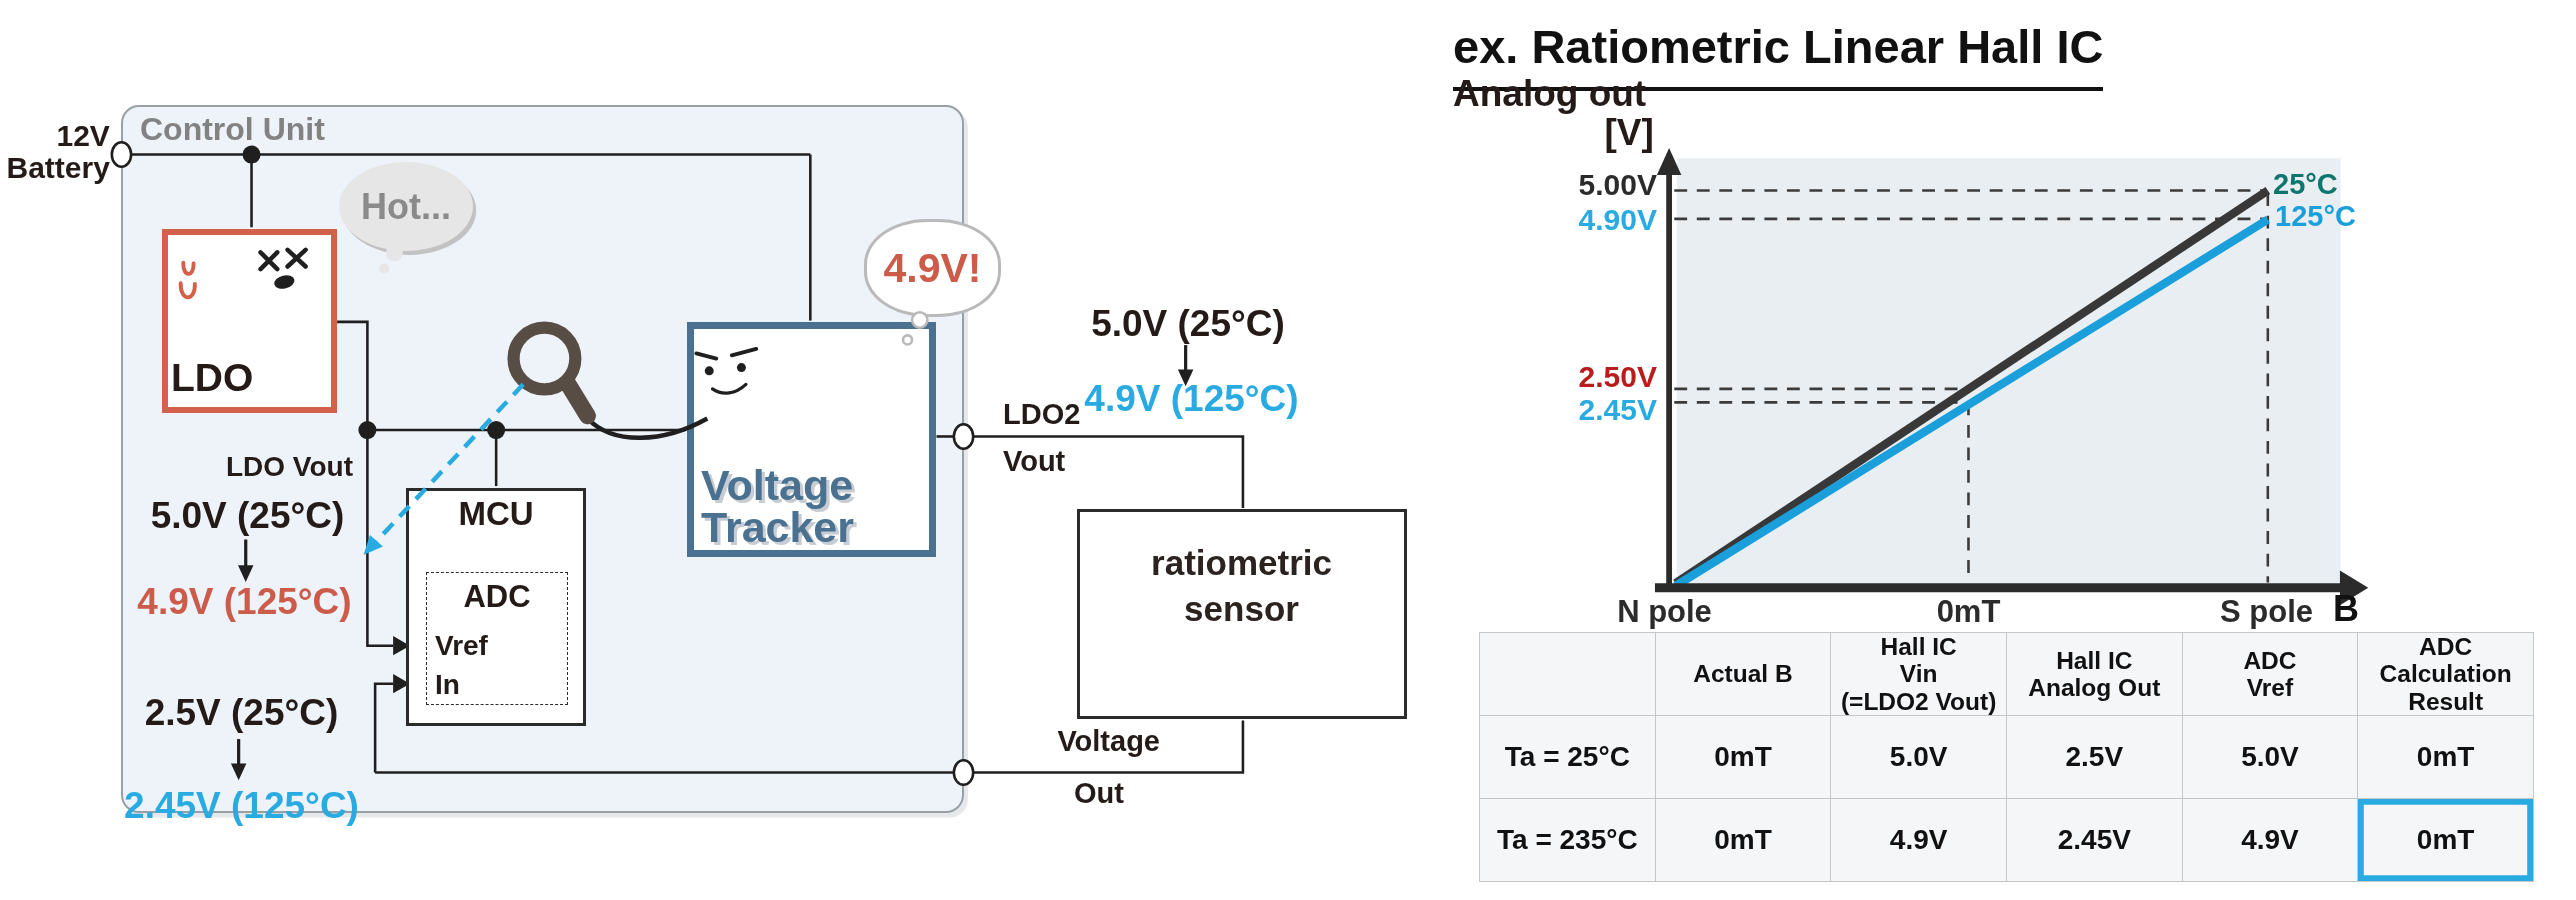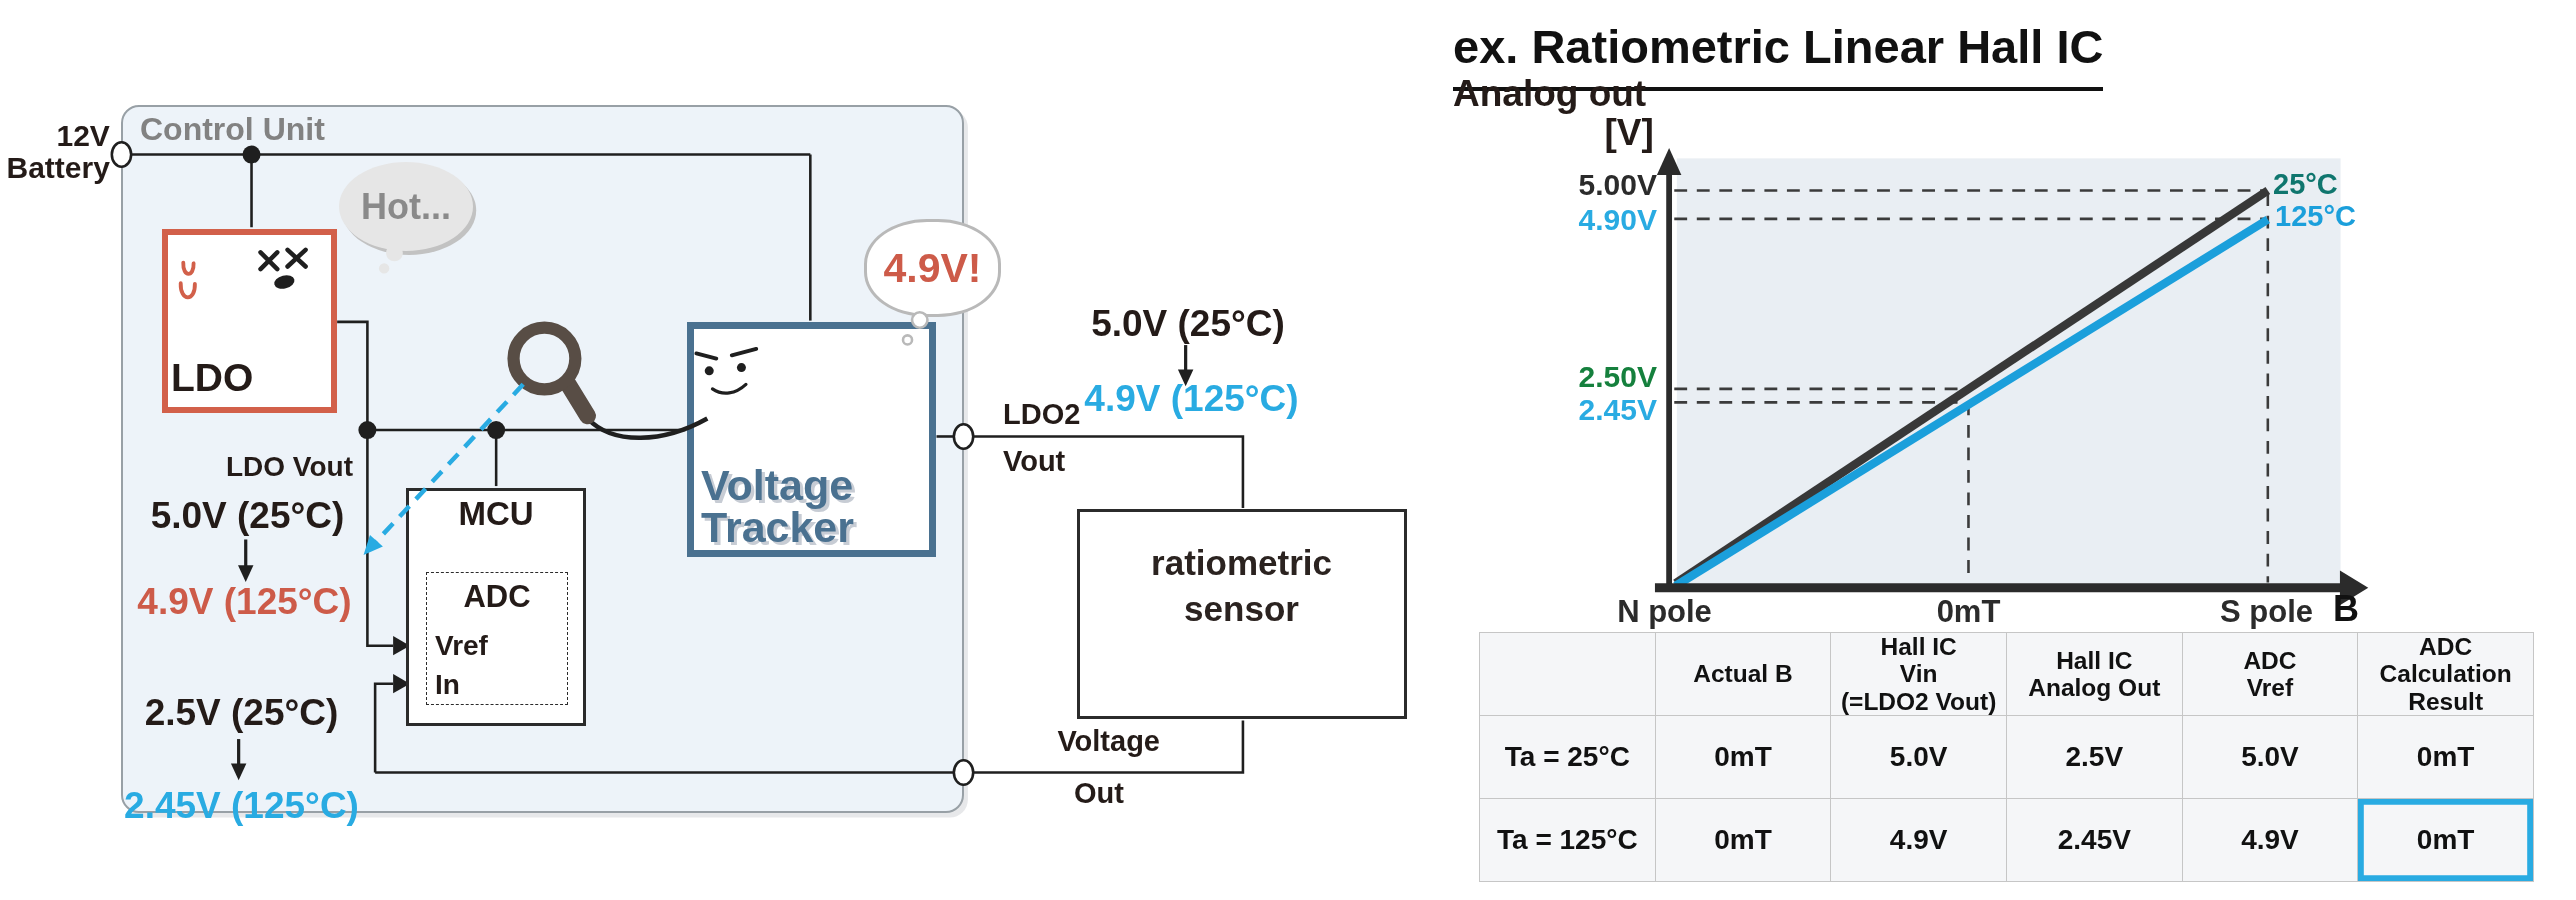--- a/index.html
+++ b/index.html
@@ -182,21 +182,21 @@
   <div class="t" style="left:1038px;top:726px;width:122px;text-align:right;font-size:29px;z-index:4">Voltage</div>
   <div class="t" style="left:1038px;top:778px;width:122px;text-align:center;font-size:29px;z-index:4">Out</div>
 
   <div class="title">ex. Ratiometric Linear Hall IC</div>
   <div class="t" style="left:1453px;top:75px;width:206px;font-size:37px;z-index:4">
     <div>Analog out</div>
     <div style="text-align:right;padding-right:5.2px">[V]</div>
   </div>
   <div class="t" style="left:1501px;top:169px;width:156px;text-align:right;font-size:30px;color:#2b2b2b;z-index:4">5.00V</div>
   <div class="t cyan" style="left:1501px;top:204px;width:156px;text-align:right;font-size:30px;z-index:4">4.90V</div>
-  <div class="t" style="left:1501px;top:361px;width:156px;text-align:right;font-size:30px;color:#15803d;z-index:4">2.50V</div>
+  <div class="t" style="left:1501px;top:361px;width:156px;text-align:right;font-size:30px;color:#b91c1c;z-index:4">2.50V</div>
   <div class="t cyan" style="left:1501px;top:394px;width:156px;text-align:right;font-size:30px;z-index:4">2.45V</div>
   <div class="t" style="left:2273px;top:169px;font-size:29px;color:#0f766e;z-index:4">25°C</div>
   <div class="t" style="left:2275px;top:201px;font-size:29px;color:#1b9fdb;z-index:4">125°C</div>
   <div class="t" style="left:1600px;top:596px;width:129px;text-align:center;font-size:31px;color:#2b2b2b;z-index:4">N pole</div>
   <div class="t" style="left:1917px;top:596px;width:103px;text-align:center;font-size:31px;color:#2b2b2b;z-index:4">0mT</div>
   <div class="t" style="left:2202px;top:596px;width:129px;text-align:center;font-size:31px;color:#2b2b2b;z-index:4">S pole</div>
   <div class="t" style="left:2333px;top:590px;font-size:36px;color:#111;z-index:4">B</div>
 
   <table class="htable">
     <tbody>
@@ -216,21 +216,21 @@
     </tr>
     <tr>
       <td>Ta = 25°C</td>
       <td>0mT</td>
       <td>5.0V</td>
       <td>2.5V</td>
       <td>5.0V</td>
       <td>0mT</td>
     </tr>
     <tr>
-      <td>Ta = 125°C</td>
+      <td>Ta = 235°C</td>
       <td>0mT</td>
       <td class="cyan">4.9V</td>
       <td class="cyan">2.45V</td>
       <td class="red">4.9V</td>
       <td class="hl">0mT</td>
     </tr>
   </tbody>
     </table>
 
 </div>

